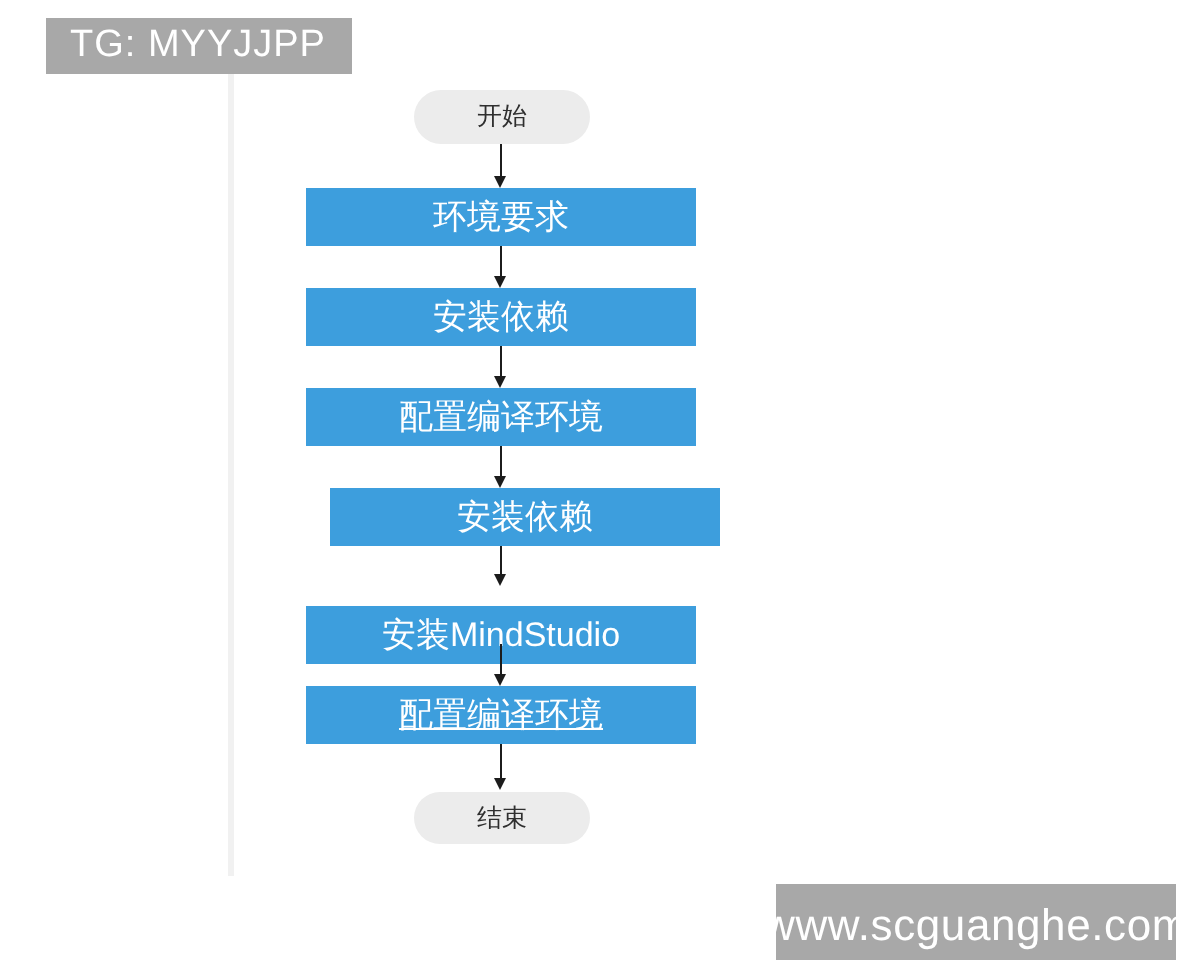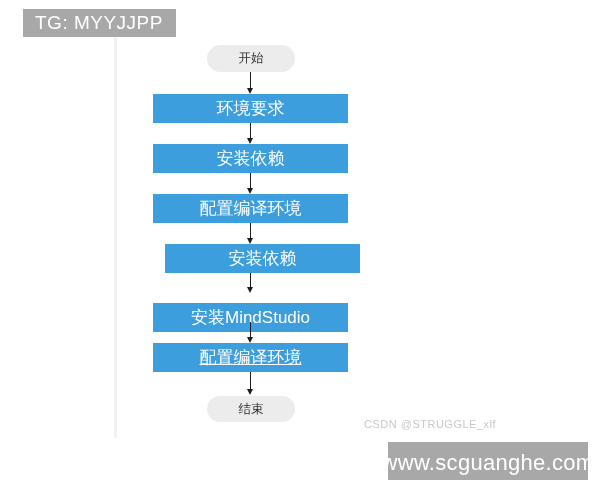--- a/index.html
+++ b/index.html
@@ -131,19 +131,18 @@
     <div class="node process n6">
       <span>配置编译环境</span>
     </div>
     <div class="arrow a6"></div>
 
     <div class="node terminal n7">
       <span>结束</span>
     </div>
   </div>
 
-  <div class="csdn-wm">CSDN @STRUGGLE_xlf</div>
 
   <div class="wm-box site-box">
     <span>www.scguanghe.com</span>
   </div>
 
 </div>
 
 </body></html>

